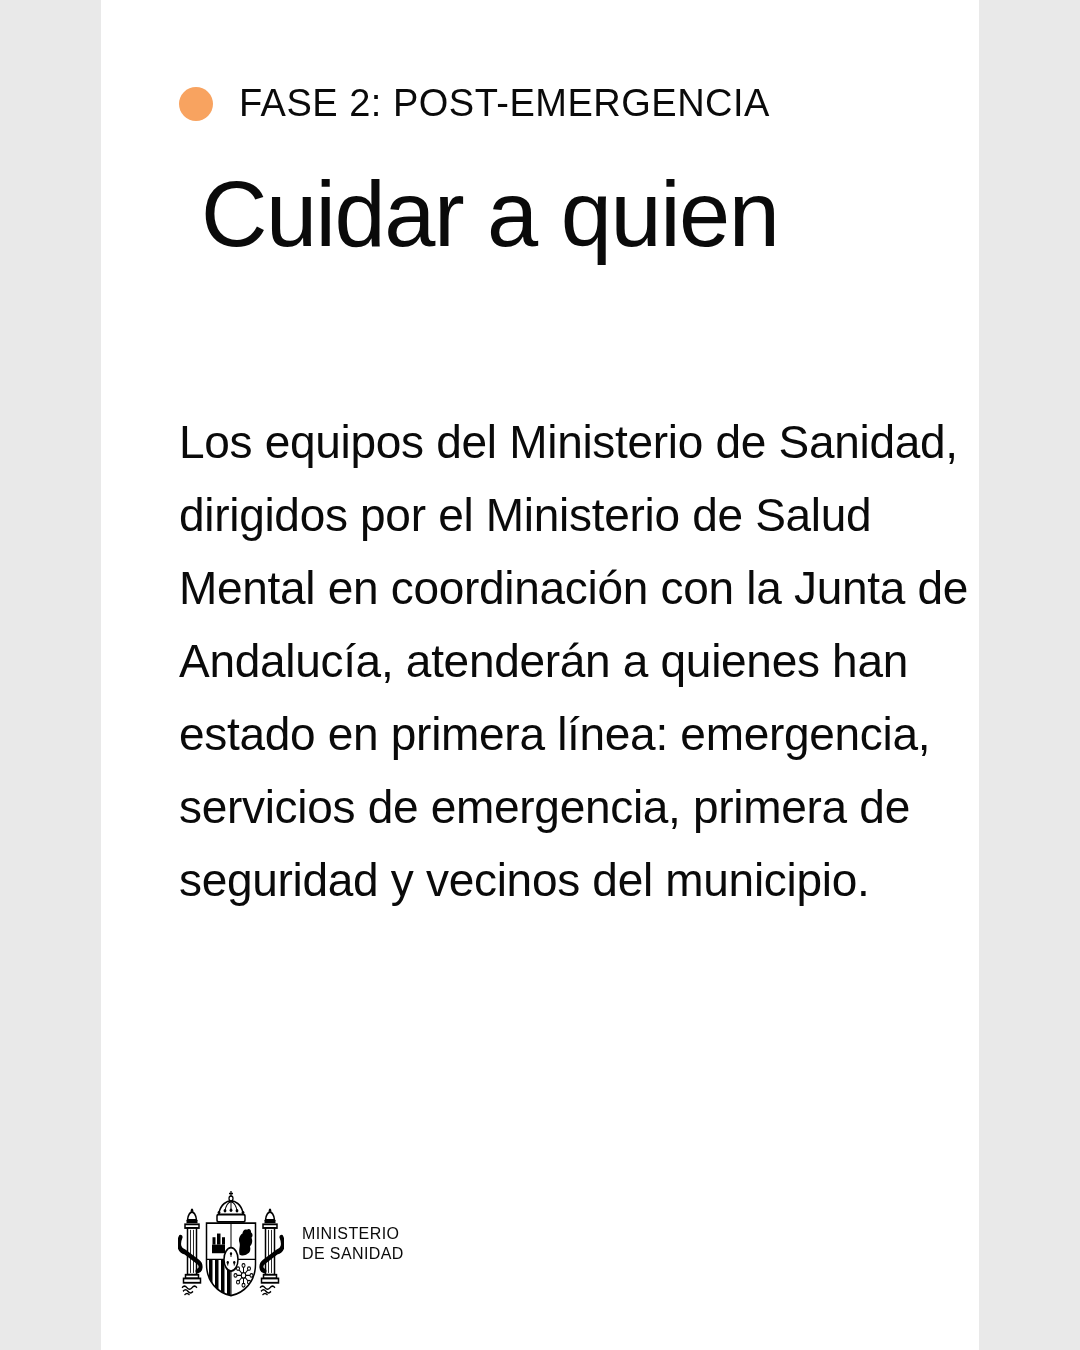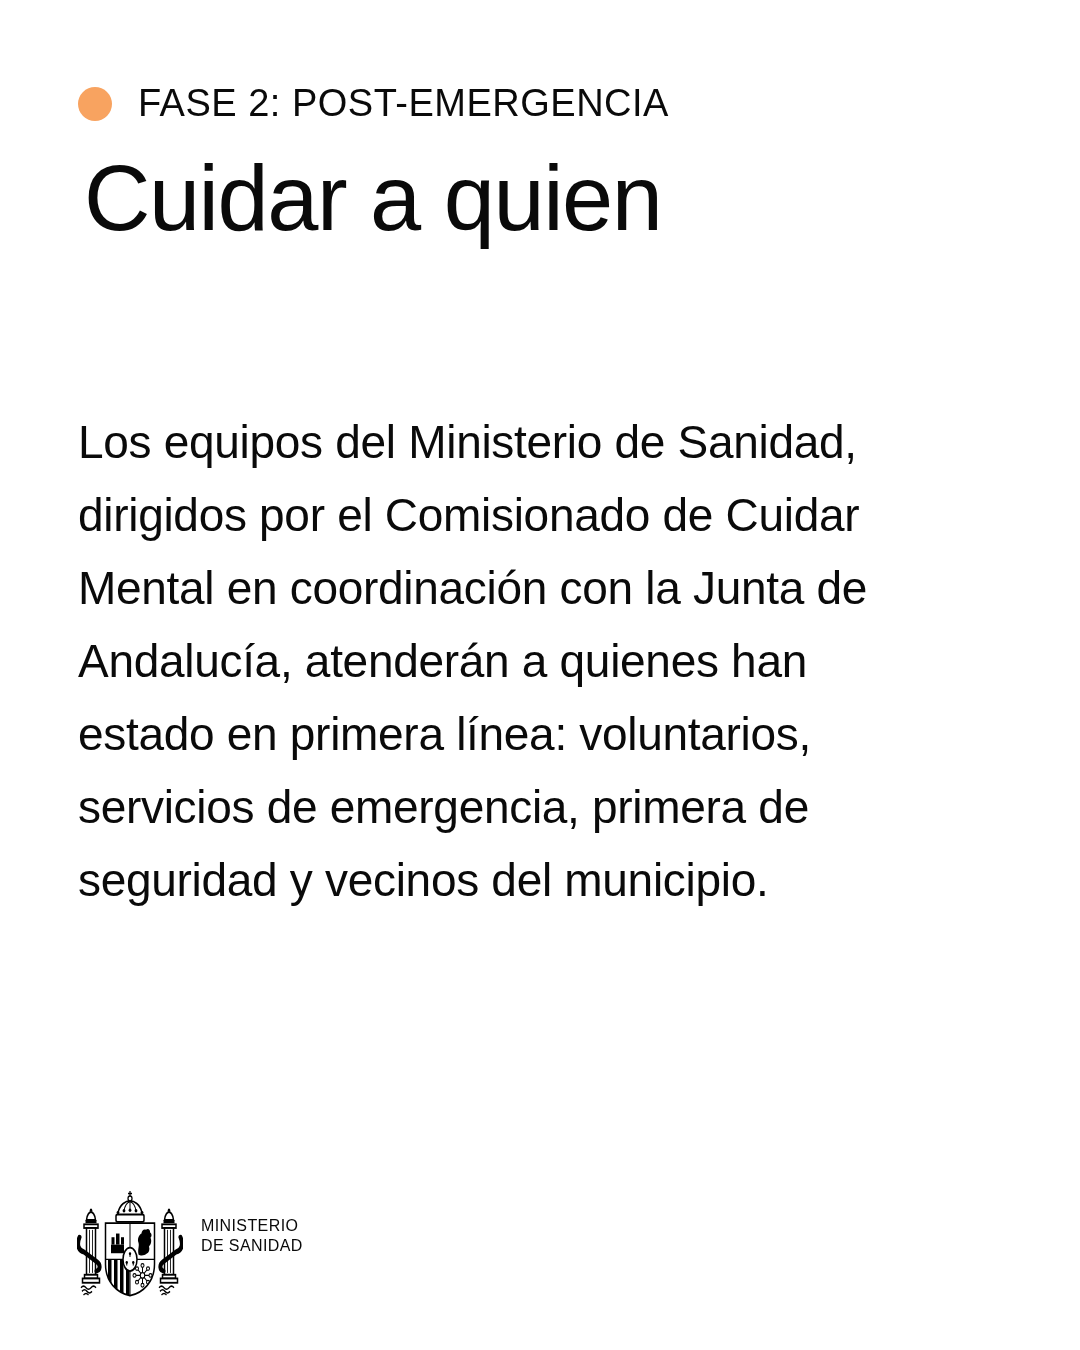--- a/index.html
+++ b/index.html
@@ -1,18 +1,18 @@
 <!DOCTYPE html>
 <html lang="es"><head>
 <meta charset="utf-8">
 <style>
   html, body { margin: 0; padding: 0; background: #e9e9e9; }
   .canvas {
     position: relative;
-    width: 1080px;
+    width: 878px;
     height: 1350px;
     margin: 0 auto;
     background: #ffffff;
     overflow: hidden;
     font-family: "Liberation Sans", sans-serif;
     color: #0a0a0a;
   }
 
   
   .eyebrow {
@@ -35,21 +35,21 @@
     letter-spacing: 0.5px;
     font-weight: 400;
     white-space: nowrap;
   }
 
   
   .title {
     position: absolute;
     left: 84px;
     top: 150px;
-    margin: 0;
+    margin: 16px;
     font-size: 92px;
     line-height: 97px;
     font-weight: 400;
     letter-spacing: -1.5px;
   }
   .title .t-line { display: block; white-space: nowrap; }
 
   
   .body-text {
     position: absolute;
@@ -71,21 +71,21 @@
     display: flex;
     align-items: flex-start;
   }
   .coa {
     width: 106px;
     height: 112px;
     flex: 0 0 auto;
   }
   .ministry {
     margin-left: 18px;
-    margin-top: 28px;
+    margin-top: 36px;
     font-size: 16px;
     line-height: 20px;
     letter-spacing: 0.4px;
     font-weight: 400;
   }
   .ministry span { display: block; white-space: nowrap; }
 </style>
 </head>
 <body>
 
@@ -95,24 +95,24 @@
     <span class="phase-dot"></span>
     <span class="eyebrow-label">FASE 2: POST-EMERGENCIA</span>
   </header>
 
   <h1 class="title">
     <span class="t-line">Cuidar a quien</span>
   </h1>
 
   <p class="body-text">
     <span class="b-line">Los equipos del Ministerio de Sanidad,</span>
-    <span class="b-line">dirigidos por el Comisionado de Cuidar</span>
+    <span class="b-line">dirigidos por el Ministerio de Salud</span>
     <span class="b-line">Mental en coordinación con la Junta de</span>
     <span class="b-line">Andalucía, atenderán a quienes han</span>
-    <span class="b-line">estado en primera línea: voluntarios,</span>
+    <span class="b-line">estado en primera línea: emergencia,</span>
     <span class="b-line">servicios de emergencia, primera de</span>
     <span class="b-line">seguridad y vecinos del municipio.</span>
   </p>
 
   <footer class="footer">
     <svg class="coa" viewBox="0 4 212 182" preserveAspectRatio="none" xmlns="http://www.w3.org/2000/svg" aria-hidden="true">
       <defs>
         <clipPath id="sc">
           <path d="M57 61 H155 V128 C155 156 133 174 106 179 C79 174 57 156 57 128 Z"></path>
         </clipPath>

